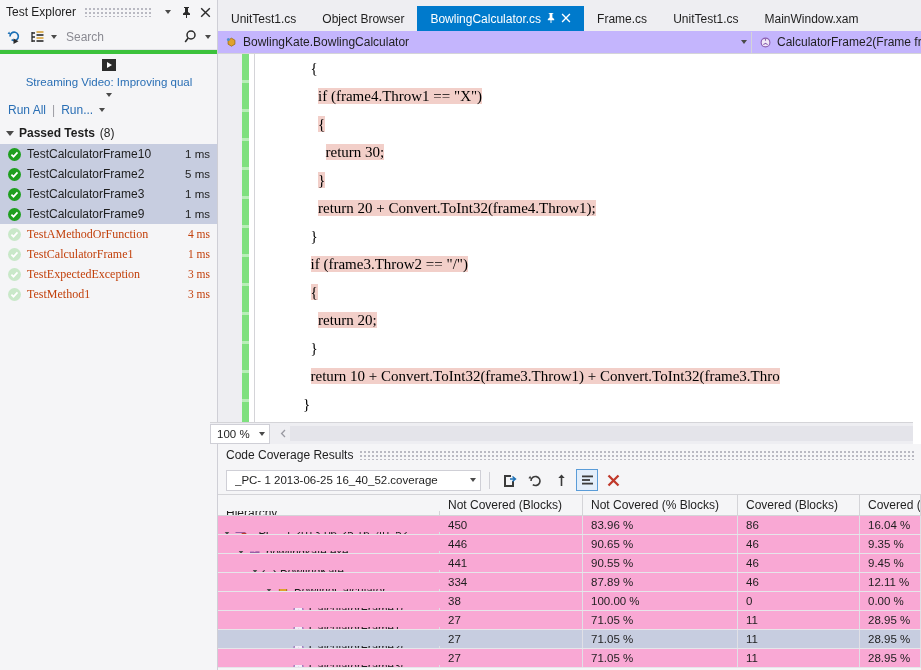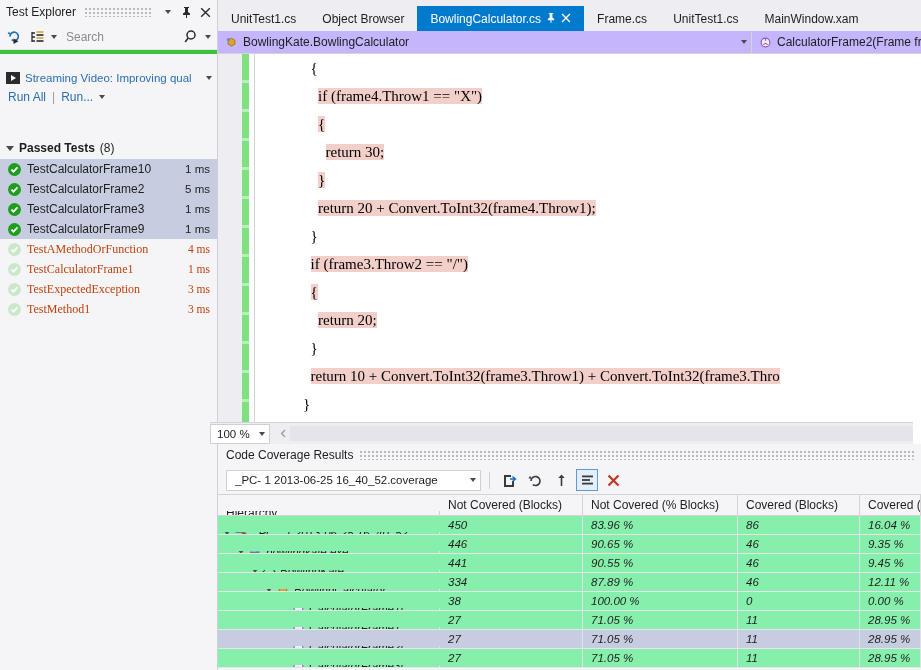--- a/index.html
+++ b/index.html
@@ -46,21 +46,22 @@
   }
   .te-search {
     flex: 1; height: 20px; display: flex; align-items: center;
     padding-left: 6px; color: #8a8a92; font-size: 12px;
     background: #f5f5f7;
   }
   .te-progress { height: 4px; background: #3cc23c; width: 100%; }
 
   .te-promo {
     display: flex; align-items: center; gap: 5px;
-    padding: 18px 5px 4px 6px;
+    padding: 5px 5px 4px 6px;
+    flex-direction: column;
   }
   .play-box {
     width: 14px; height: 12px; background: #2b2b2b;
     display: flex; align-items: center; justify-content: center;
     flex-shrink: 0;
   }
   .play-tri {
     width: 0; height: 0; border-top: 3.5px solid transparent;
     border-bottom: 3.5px solid transparent; border-left: 5px solid #fff;
     margin-left: 1px;
@@ -73,21 +74,20 @@
     display: flex; align-items: center; gap: 6px;
     padding: 2px 6px 6px 8px; font-size: 12px;
   }
   .run-link { color: #2a6fb5; cursor: pointer; }
   .run-sep { color: #9a9aa2; }
 
   .te-group {
     display: flex; align-items: center; gap: 5px;
     padding: 3px 6px 4px 6px; font-weight: bold; font-size: 12px;
     color: #1e1e1e;
-    margin-top: 28px;
   }
   .tri-down {
     width: 0; height: 0; border-left: 4px solid transparent;
     border-right: 4px solid transparent; border-top: 5px solid #4a4a4a;
   }
   .grp-count { font-weight: normal; }
 
   .te-list { padding: 0; }
   .te-item {
     height: 20px; display: flex; align-items: center;
@@ -233,21 +233,21 @@
   .grid { width: 703px; }
   .grid-head {
     display: flex; height: 22px; background: #f5f5f7;
     border-top: 1px solid #d4d4d8; border-bottom: 1px solid #d4d4d8;
   }
   .gh {
     display: flex; align-items: center; padding-left: 8px;
     font-size: 12px; color: #1e1e1e; white-space: nowrap; overflow: hidden;
     border-right: 1px solid #d4d4d8;
   }
-  .grid-body { background: #86efac; font-style: italic; }
+  .grid-body { background: #f9a8d4; }
   .grow {
     display: flex; height: 19px; border-bottom: 1px solid #e6e6ea;
   }
   .grow.sel { background: #c7cde0; }
   .gc {
     display: flex; align-items: center; padding-left: 8px;
     font-size: 11.5px; color: #1e1e1e; white-space: nowrap;
     overflow: hidden; border-right: 1px solid #e0e0e6;
   }
   .gc.hier { padding-left: 4px; gap: 4px; }

